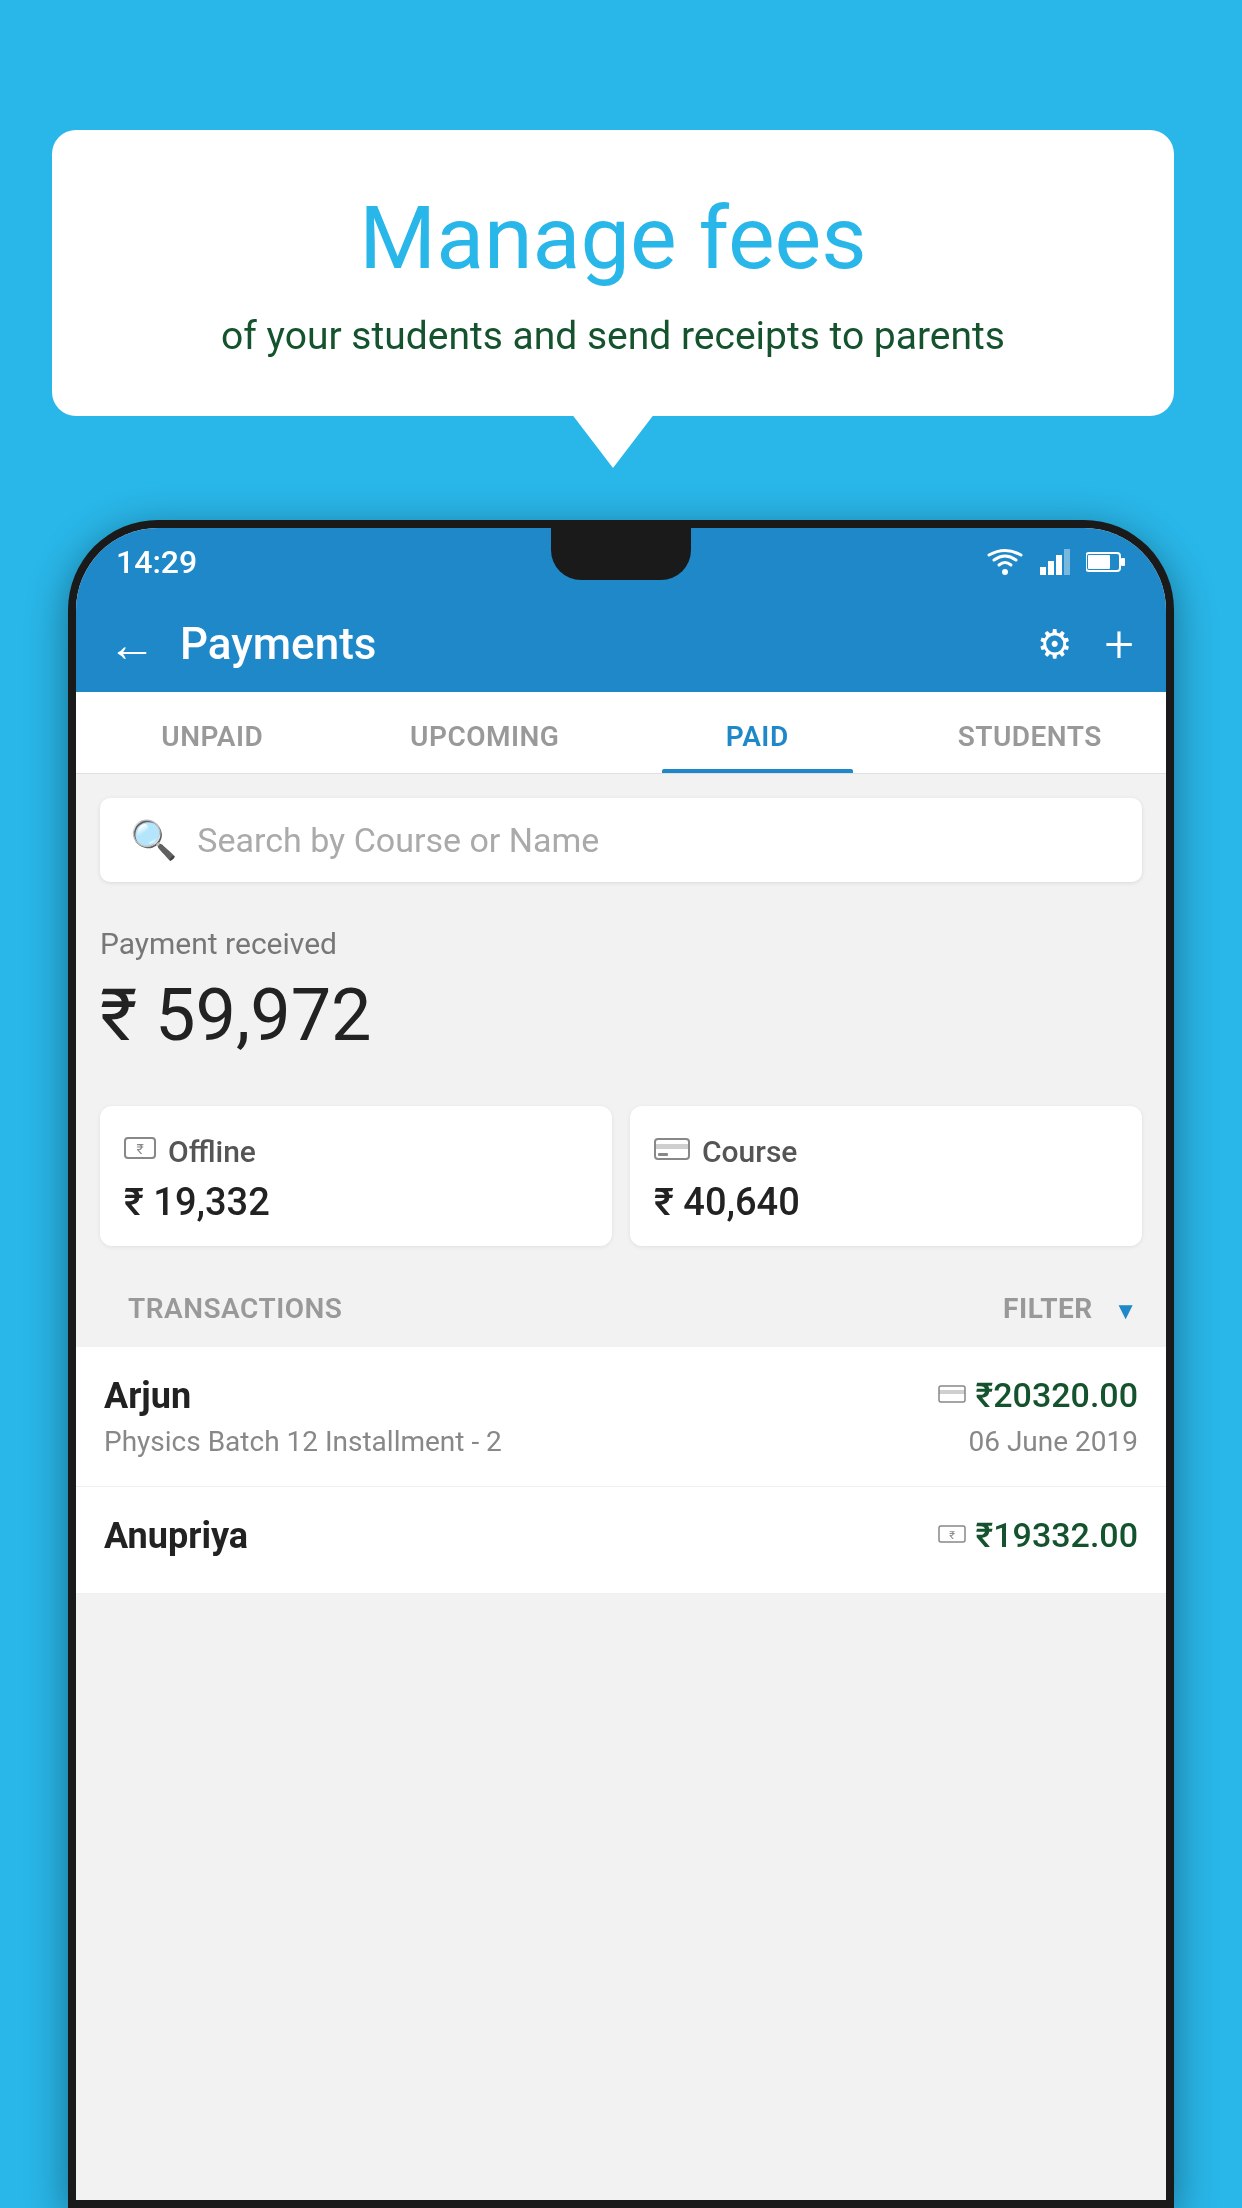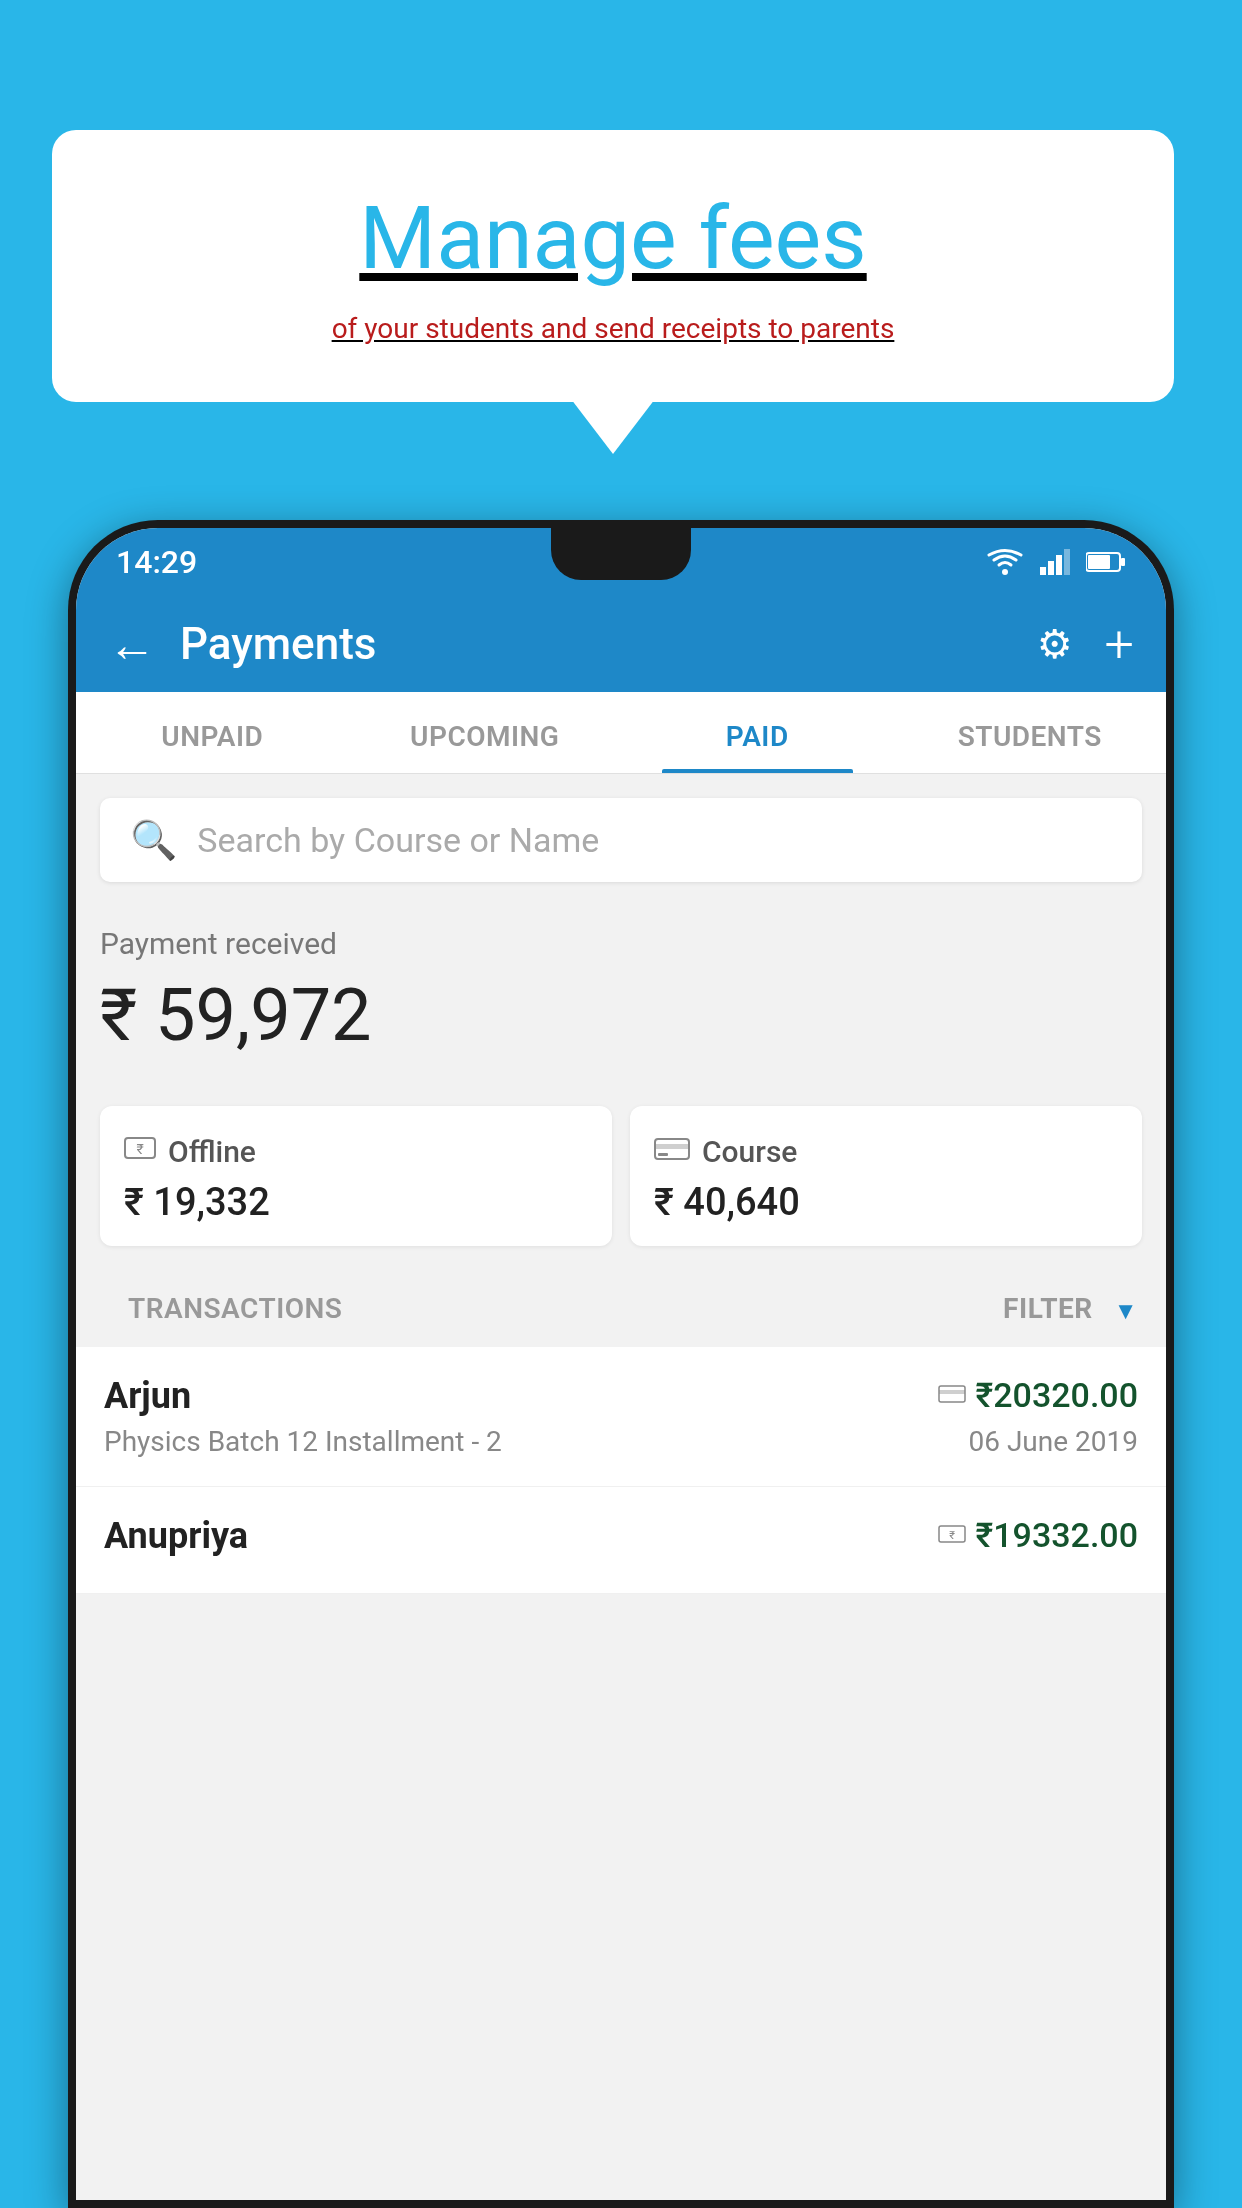--- a/index.html
+++ b/index.html
@@ -13,21 +13,20 @@
       overflow: hidden;
       position: relative;
     }
 
     
     .speech-bubble-wrapper {
       position: absolute;
       top: 130px;
       left: 52px;
       right: 68px;
-      text-decoration: underline;
     }
 
     .speech-bubble {
       background: white;
       border-radius: 24px;
       padding: 60px 50px 55px;
       text-align: center;
       position: relative;
     }
 
@@ -46,22 +45,22 @@
 
     .bubble-title {
       color: #29b6e8;
       font-size: 88px;
       font-weight: 400;
       line-height: 1.1;
       margin-bottom: 24px;
     }
 
     .bubble-subtitle {
-      color: #b91c1c;
-      font-size: 28px;
+      color: #14532d;
+      font-size: 39px;
       font-weight: 400;
       line-height: 1.3;
     }
 
     
     .phone-frame {
       position: absolute;
       top: 520px;
       left: 68px;
       right: 68px;

